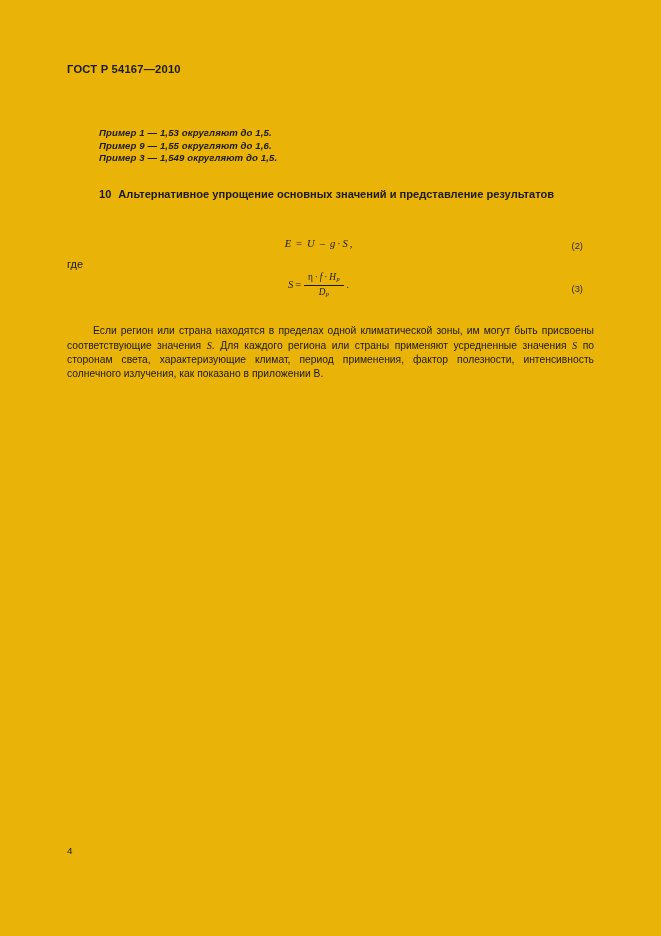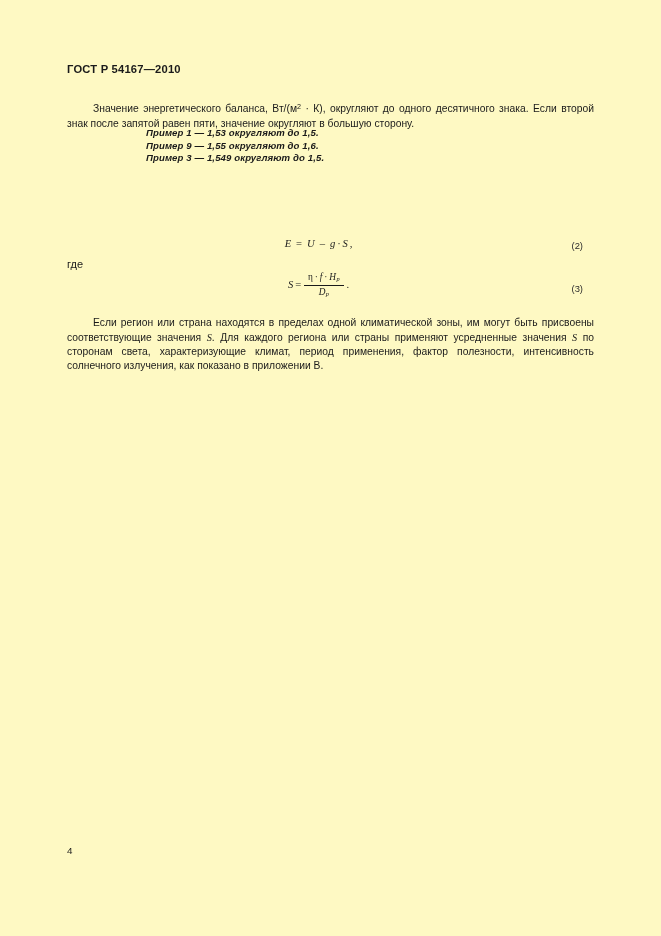--- a/index.html
+++ b/index.html
@@ -8,21 +8,21 @@
     background: #ffffff;
   }
   body {
     font-family: "Liberation Sans", sans-serif;
     color: #1a1a1a;
   }
   .page {
     position: relative;
     width: 661px;
     height: 936px;
-    background: #fef9c3;
+    background: #eab308;
     overflow: hidden;
     box-sizing: border-box;
   }
 
   
   .doc-header {
     position: absolute;
     left: 67px;
     top: 63px;
     font-size: 11.2px;
@@ -41,33 +41,32 @@
     text-justify: inter-word;
     letter-spacing: 0.01px;
   }
   .para .indent { display: inline-block; width: 26px; }
 
   #para-rounding { left: 67px; top: 90px; }
   #para-simplified {
     left: 99px; top: 219px; width: 495px;
     font-style: italic; text-align: left;
   }
-  #para-region { left: 67px; top: 306px; }
+  #para-region { left: 67px; top: 314px; }
 
   
   .examples {
     position: absolute;
     left: 99px;
     top: 127px;
     font-size: 9.6px;
     line-height: 12.6px;
     font-style: italic;
     font-weight: bold;
     letter-spacing: 0.1px;
-    margin-left: 47px;
   }
   .examples .example-line { white-space: nowrap; }
 
   
   .section-heading {
     position: absolute;
     left: 99px;
     top: 178px;
     width: 495px;
     font-size: 11.1px;
@@ -157,30 +156,30 @@
     font-size: 9.8px;
   }
 </style>
 </head>
 <body>
 
 <div class="page">
 
   <div class="doc-header">ГОСТ Р 54167—2010</div>
 
-  <p class="para" id="para-rounding">
-    <span class="indent"></span><span>Значение энергетического баланса, Вт/(м</span><sup class="sq">2</sup><span> · К), округляют до одного десятичного знака. Если второй знак после запятой равен пяти, значение округляют в большую сторону.</span>
-  </p>
 
   <div class="examples">
     <div class="example-line">Пример 1 — 1,53 округляют до 1,5.</div>
     <div class="example-line">Пример 9 — 1,55 округляют до 1,6.</div>
     <div class="example-line">Пример 3 — 1,549 округляют до 1,5.</div>
   </div>
 
+  <h2 class="section-heading">
+    <span class="num">10</span><span>Альтернативное упрощение основных значений и представление результатов</span>
+  </h2>
 
 
   <div class="formula-block" id="formula-2-block">
     <div class="formula-body">
       <span>E</span>
       <span class="op">=</span>
       <span>U</span>
       <span class="op">–</span>
       <span>g</span><span class="op">·</span><span>S</span><span class="op">,</span>
     </div>

